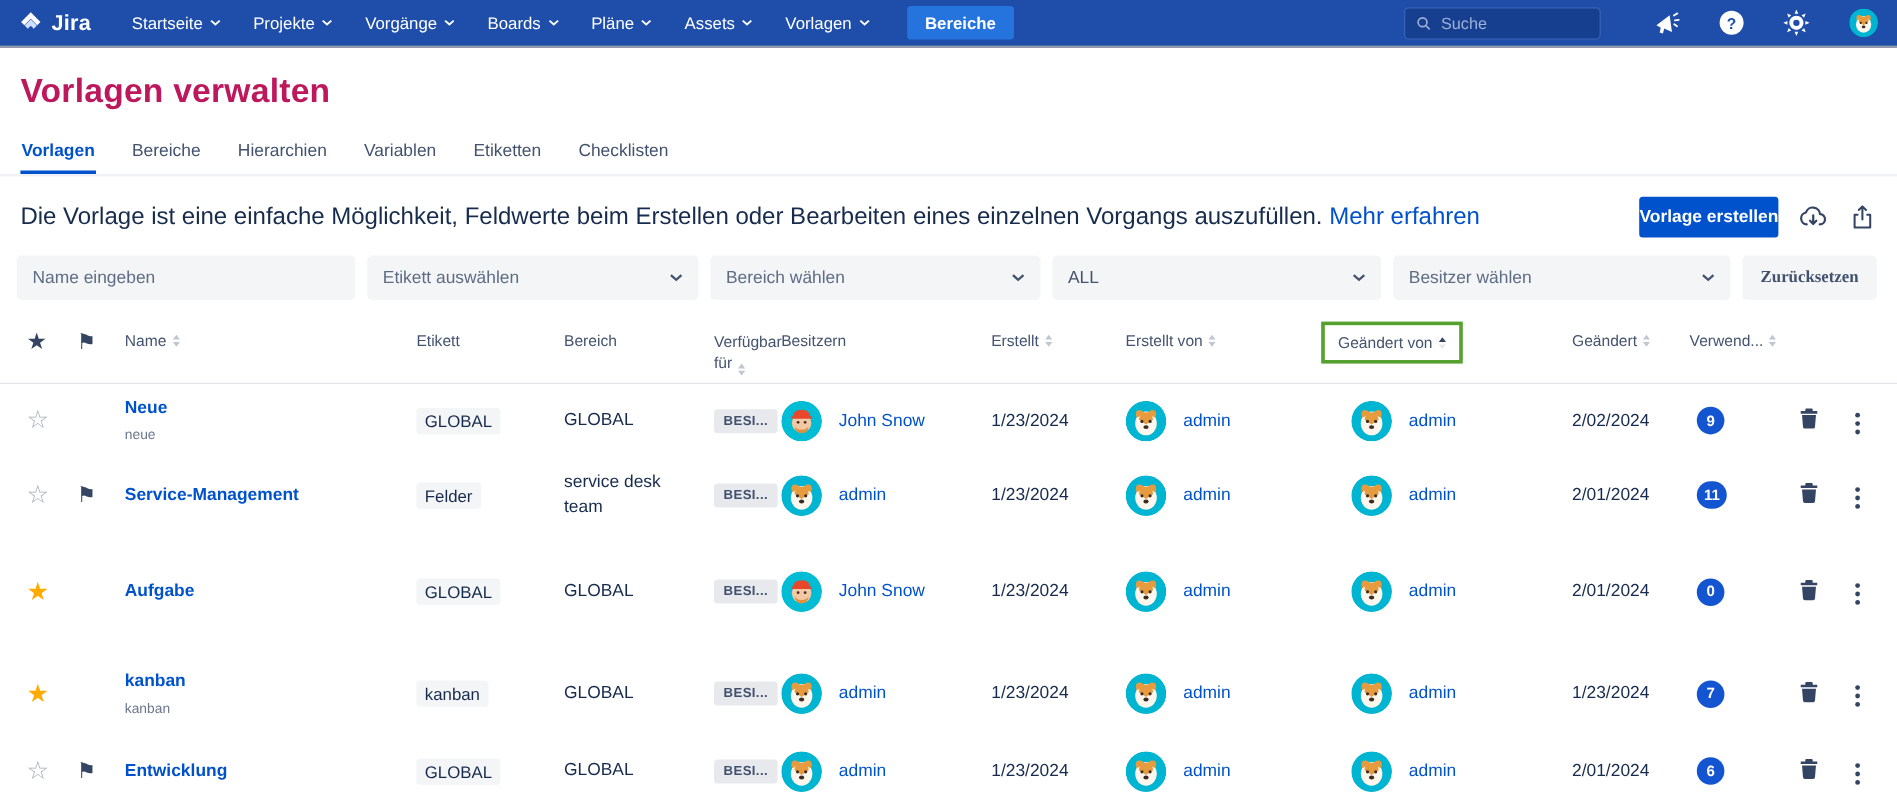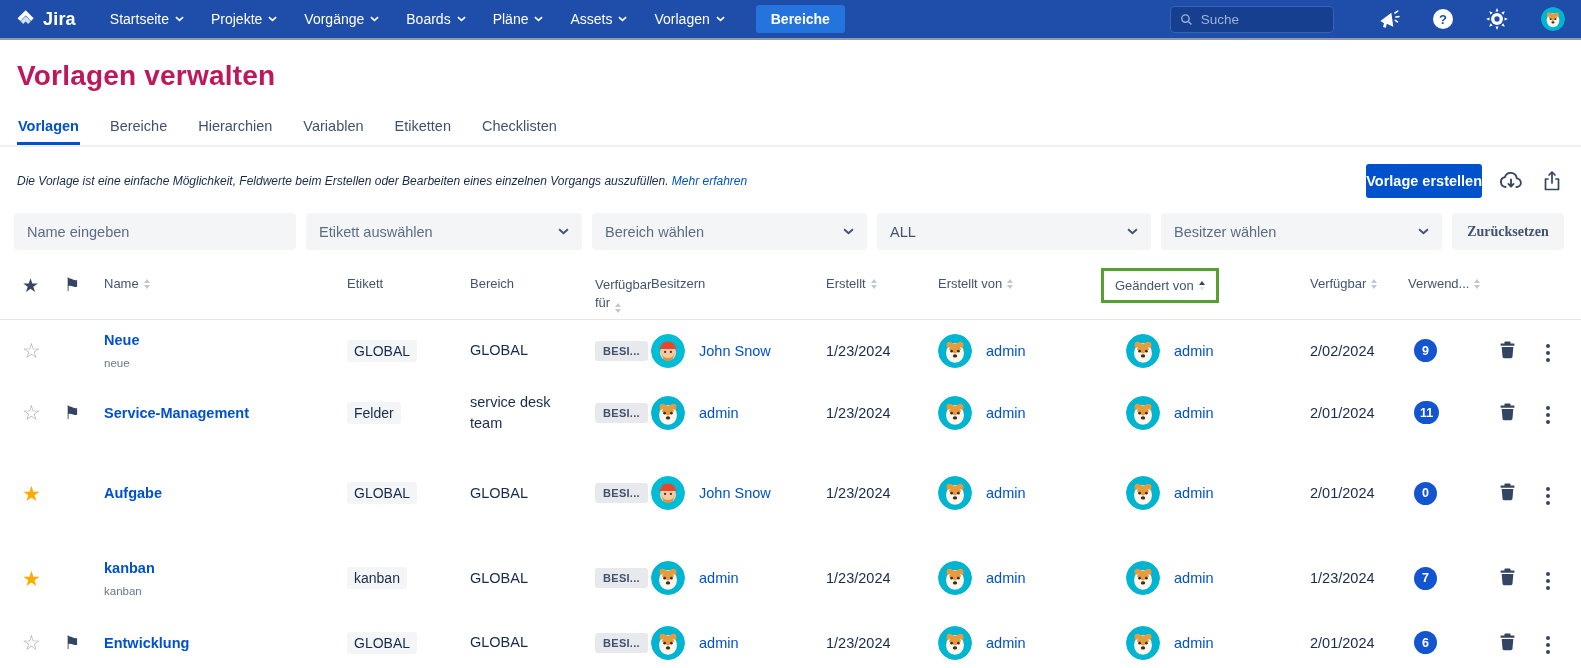--- a/index.html
+++ b/index.html
@@ -25,21 +25,21 @@
   .nav-avatar { width:24px; height:24px; border-radius:50%; overflow:hidden; cursor:pointer; }
   .nav-avatar svg, .avatar svg { display:block; width:100%; height:100%; }
 
   
   .page-title { color:#be185d; font-size:28px; font-weight:700; padding:22px 17px 0; letter-spacing:.2px; }
   .tabs { display:flex; gap:29px; padding:0 17px; margin-top:20px; border-bottom:2px solid #f0f1f4; }
   .tab { font-size:14.5px; color:#42526e; padding:6px 1px 11px; cursor:pointer; }
   .tab.active { color:#0052cc; font-weight:600; box-shadow:inset 0 -3px 0 #0052cc; }
 
   .desc-row { display:flex; align-items:center; justify-content:space-between; padding:17px 17px 13px; }
-  .desc-text { font-size:12px; color:#172b4d;font-style:italic; }
+  .desc-text { font-size:20px; color:#172b4d; }
   .desc-text a { color:#0052cc; text-decoration:none; cursor:pointer; }
   .desc-actions { display:flex; align-items:center; gap:16px; }
   .btn-primary { background:#0052cc; color:#fff; border:none; border-radius:3px; font-size:14.5px; font-weight:600;
                  padding:9px 0; cursor:pointer; white-space:nowrap; }
   .icon-btn { background:none; border:none; cursor:pointer; display:flex; align-items:center; padding:0; }
 
   
   .filters { display:flex; gap:10px; padding:2px 14px 0; }
   .f-box { background:#f4f5f7; border-radius:4px; height:37px; display:flex; align-items:center;
            padding:0 13px; font-size:14.5px; color:#5e6c84; cursor:pointer; }
@@ -303,21 +303,21 @@
     <div class="th">
       <span class="hl-box">
         <span>Geändert von</span>
         <span class="sort asc">
             <i class="u"></i>
             <i class="d"></i>
           </span>
       </span>
     </div>
     <div class="th">
-        <span>Verfügbar</span>
+        <span>Geändert</span>
         <span class="sort">
           <i class="u"></i>
           <i class="d"></i>
         </span>
       </div>
     <div class="th">
         <span>Verwend...</span>
         <span class="sort">
           <i class="u"></i>
           <i class="d"></i>

